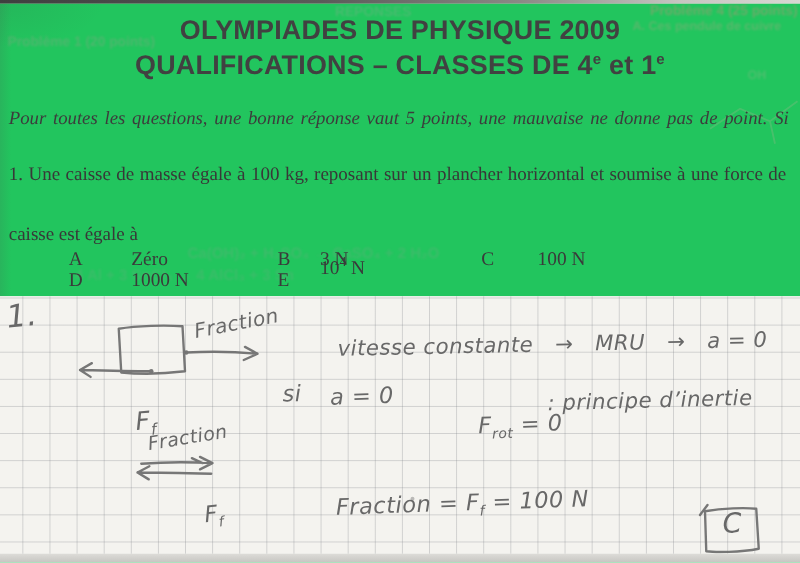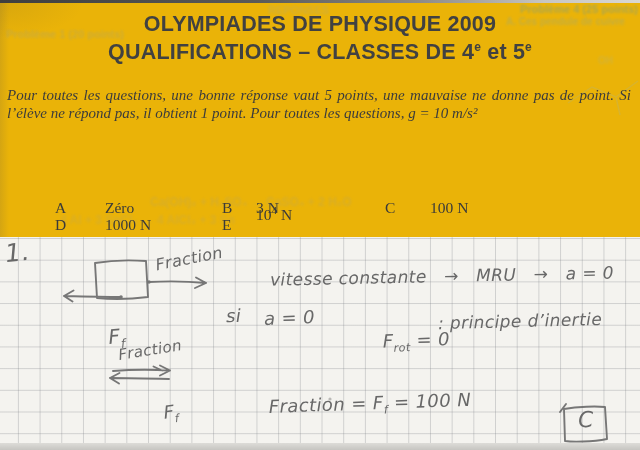--- a/index.html
+++ b/index.html
@@ -1,20 +1,20 @@
 <!DOCTYPE html>
 <html><head>
 <meta charset="utf-8">
 <style>
   html,body{margin:0;padding:0;}
   .page{position:relative;width:640px;height:450px;background:#f1f0ec;overflow:hidden;
         font-family:"Liberation Serif",serif;color:#3a3a3a;}
   .top-edge{position:absolute;left:0;top:0;width:640px;height:3px;
         background:linear-gradient(to right,#3f3f3f 0%,#5a5a58 40%,#8b8985 65%,#c7c5c1 85%,#d9d7d3 100%);}
-  .doc{position:absolute;left:0;top:3px;width:640px;height:234px;background:#eab308;}
+  .doc{position:absolute;left:0;top:3px;width:640px;height:234px;background:#22c55e;}
   .doc::before{content:"";position:absolute;inset:0;pointer-events:none;
         background:linear-gradient(to right,rgba(80,80,80,.14),rgba(0,0,0,0) 9px),
                    radial-gradient(120px 50px at 0 0,rgba(60,60,60,.10),rgba(0,0,0,0) 70%);}
   .title{position:absolute;left:0;width:640px;text-align:center;
         font-family:"Liberation Sans",sans-serif;font-weight:700;font-size:21.5px;color:#414141;letter-spacing:.2px;}
   .title sup{font-size:12px;vertical-align:super;line-height:0;}
   .rules-line{position:absolute;left:7px;width:624px;font-style:italic;font-size:15px;color:#3c3c3c;}
   .j{text-align:justify;text-align-last:justify;}
   .q-line{position:absolute;left:7px;width:622px;font-size:15.2px;color:#383838;}
   .opt{position:absolute;font-size:15.5px;color:#3a3a3a;}
@@ -47,26 +47,27 @@
     <div class="bleed" style="left:268px;top:1px;font-size:11px;color:#a0a698;opacity:.30;">REPONSES</div>
     <div class="bleed" style="left:150px;top:192px;font-size:12px;color:#9a9c94;opacity:.22;">Ca(OH)₂ + H₂SO₄ → CaSO₄ + 2 H₂O</div>
     <div class="bleed" style="left:60px;top:210px;font-size:12px;color:#9a9c94;opacity:.20;">4 Al + 3 SnCl₄ → 4 AlCl₃ + 3 Sn</div>
     <div class="bleed" style="left:598px;top:52px;font-size:10px;color:#a9b291;opacity:.30;">OH</div>
     <svg class="sketch" width="640" height="234" viewBox="0 0 640 234">
       <path d="M568,100 L592,84 L616,94 L638,78 M616,94 L620,112" stroke="#a9b291" stroke-width="1.5" fill="none" opacity=".28"></path>
     </svg>
 
     <div class="title" style="top:9px;">OLYMPIADES DE PHYSIQUE 2009</div>
     <div class="title" style="top:37px;">
-      <span>QUALIFICATIONS – CLASSES DE 4</span><sup>e</sup><span> et 5</span><sup>e</sup>
+      <span>QUALIFICATIONS – CLASSES DE 4</span><sup>e</sup><span> et 1</span><sup>e</sup>
     </div>
 
     <div class="rules-line j" style="top:84px;">Pour toutes les questions, une bonne réponse vaut 5 points, une mauvaise ne donne pas de point. Si</div>
-    <div class="rules-line" style="top:102px;">l’élève ne répond pas, il obtient 1 point. Pour toutes les questions, g = 10 m/s²</div>
 
+    <div class="q-line j" style="top:128px;">1. Une caisse de masse égale à 100 kg, reposant sur un plancher horizontal et soumise à une force de</div>
+    <div class="q-line" style="top:176px;">caisse est égale à</div>
 
     <span class="opt" style="left:55px;top:196px;">A</span>
     <span class="opt" style="left:105px;top:196px;">Zéro</span>
     <span class="opt" style="left:222px;top:196px;">B</span>
     <span class="opt" style="left:256px;top:196px;">3 N</span>
     <span class="opt" style="left:385px;top:196px;">C</span>
     <span class="opt" style="left:430px;top:196px;">100 N</span>
     <span class="opt" style="left:55px;top:213px;">D</span>
     <span class="opt" style="left:105px;top:213px;">1000 N</span>
     <span class="opt" style="left:222px;top:213px;">E</span>

